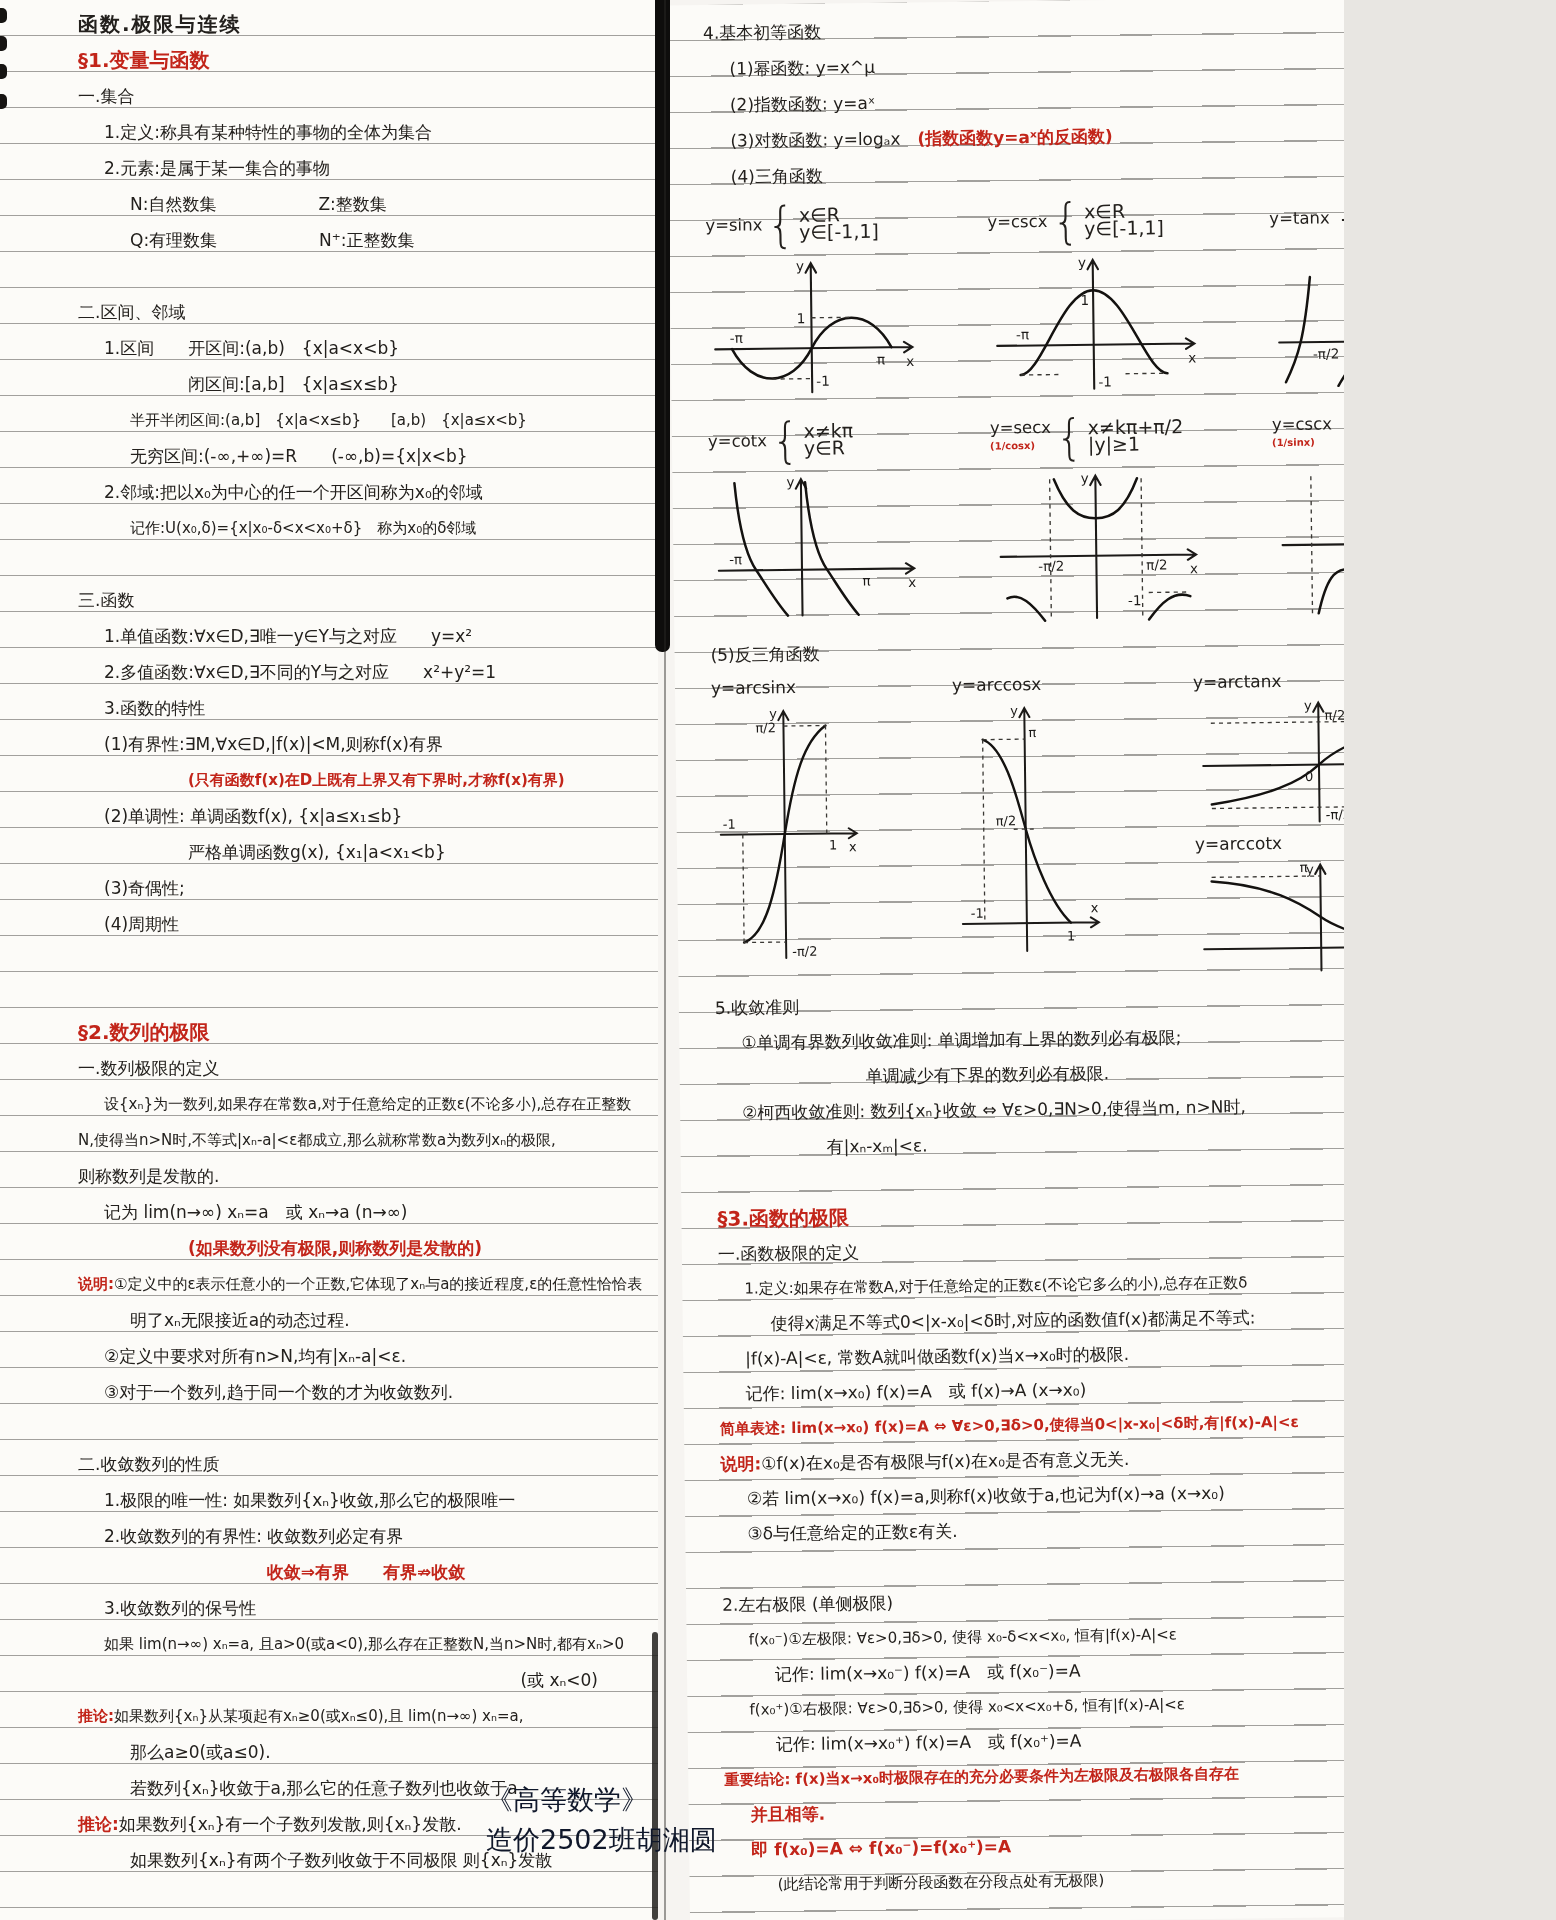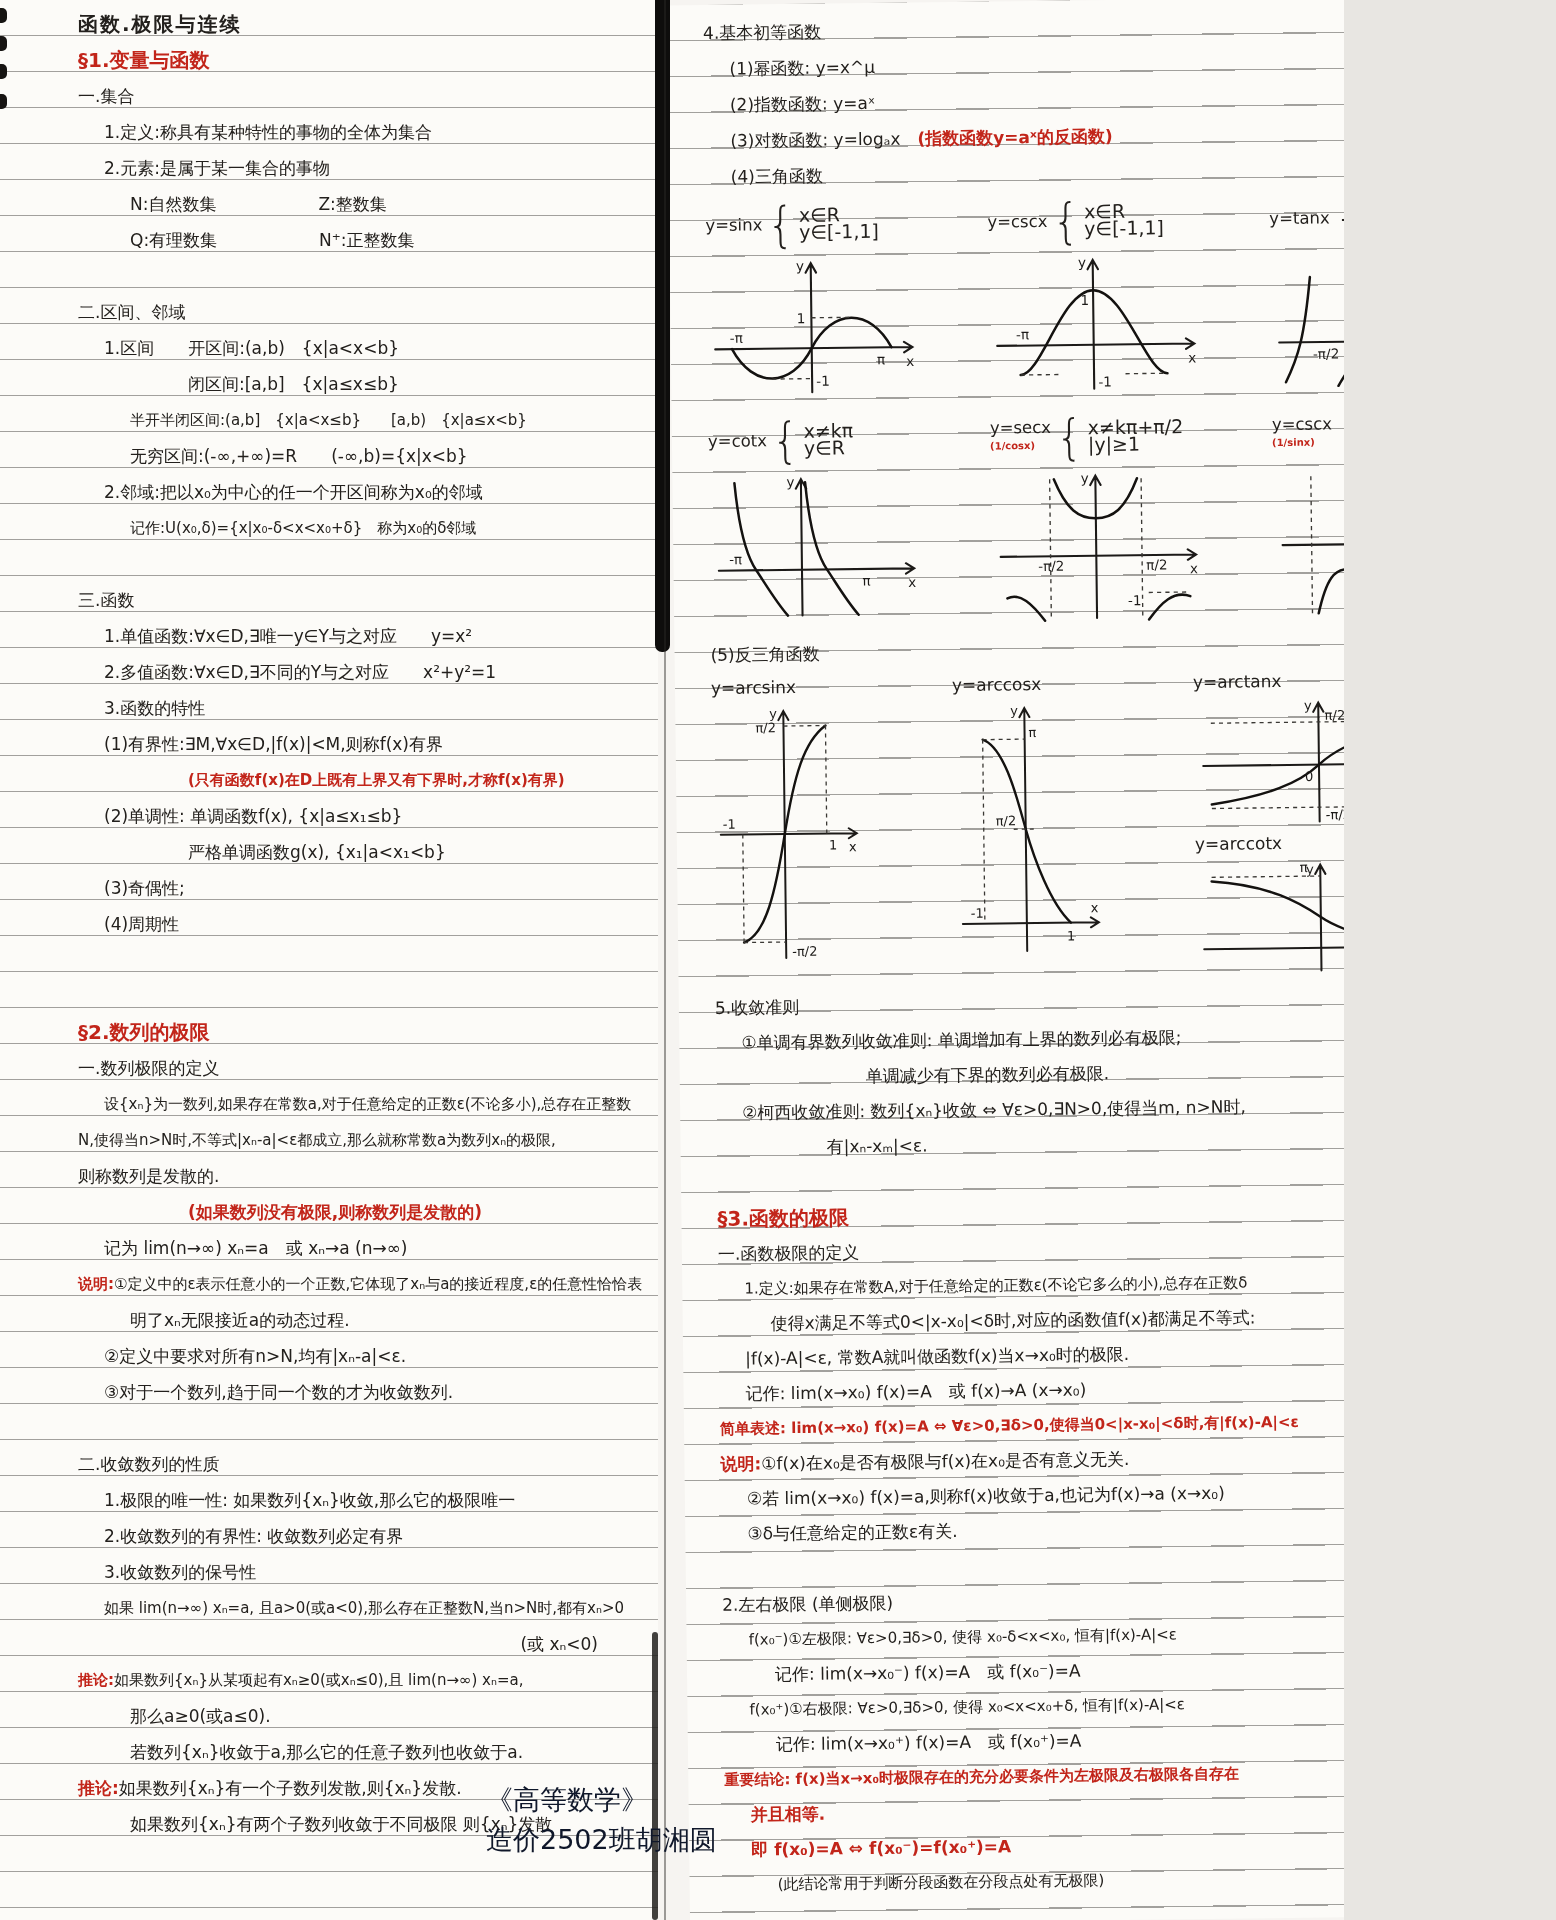--- a/index.html
+++ b/index.html
@@ -91,30 +91,31 @@
         <div class="hline ind1"><span class="c-k">(2)单调性: 单调函数f(x), {x|a≤x₁≤b}</span></div>
         <div class="hline ind3"><span class="c-k">严格单调函数g(x), {x₁|a&lt;x₁&lt;b}</span></div>
         <div class="hline ind1"><span class="c-k">(3)奇偶性;</span></div>
         <div class="hline ind1"><span class="c-k">(4)周期性</span></div>
         <div class="hgap2"></div>
         <div class="hline ind0 h"><span class="c-r">§2.数列的极限</span></div>
         <div class="hline ind0"><span class="c-k">一.数列极限的定义</span></div>
         <div class="hline ind1 sm"><span class="c-k">设{xₙ}为一数列,如果存在常数a,对于任意给定的正数ε(不论多小),总存在正整数</span></div>
         <div class="hline ind0 sm"><span class="c-k">N,使得当n&gt;N时,不等式|xₙ-a|&lt;ε都成立,那么就称常数a为数列xₙ的极限,</span></div>
         <div class="hline ind0"><span class="c-k">则称数列是发散的.</span></div>
+        <div class="hline ind1"><span class="c-k">记为 lim(n→∞) xₙ=a　或 xₙ→a (n→∞)</span></div>
         <div class="hline ind3"><span class="c-r">(如果数列没有极限,则称数列是发散的)</span></div>
-        <div class="hline ind1"><span class="c-k">记为 lim(n→∞) xₙ=a　或 xₙ→a (n→∞)</span></div>
         <div class="hline ind0 sm"><span class="c-r">说明:</span><span class="c-k">①定义中的ε表示任意小的一个正数,它体现了xₙ与a的接近程度,ε的任意性恰恰表</span></div>
         <div class="hline ind2"><span class="c-k">明了xₙ无限接近a的动态过程.</span></div>
         <div class="hline ind1"><span class="c-k">②定义中要求对所有n&gt;N,均有|xₙ-a|&lt;ε.</span></div>
         <div class="hline ind1"><span class="c-k">③对于一个数列,趋于同一个数的才为收敛数列.</span></div>
         <div class="hgap1"></div>
         <div class="hline ind0"><span class="c-k">二.收敛数列的性质</span></div>
         <div class="hline ind1"><span class="c-k">1.极限的唯一性: 如果数列{xₙ}收敛,那么它的极限唯一</span></div>
         <div class="hline ind1"><span class="c-k">2.收敛数列的有界性: 收敛数列必定有界</span></div>
+        <div class="hline ind0 center"><span class="c-r">收敛⇒有界　　有界⇏收敛</span></div>
         <div class="hline ind1"><span class="c-k">3.收敛数列的保号性</span></div>
         <div class="hline ind1 sm"><span class="c-k">如果 lim(n→∞) xₙ=a, 且a&gt;0(或a&lt;0),那么存在正整数N,当n&gt;N时,都有xₙ&gt;0</span></div>
         <div class="hline ind0 right"><span class="c-k">(或 xₙ&lt;0)</span></div>
         <div class="hline ind0 sm"><span class="c-r">推论:</span><span class="c-k">如果数列{xₙ}从某项起有xₙ≥0(或xₙ≤0),且 lim(n→∞) xₙ=a,</span></div>
         <div class="hline ind2"><span class="c-k">那么a≥0(或a≤0).</span></div>
         <div class="hline ind2"><span class="c-k">若数列{xₙ}收敛于a,那么它的任意子数列也收敛于a.</span></div>
         <div class="hline ind0"><span class="c-r">推论:</span><span class="c-k">如果数列{xₙ}有一个子数列发散,则{xₙ}发散.</span></div>
         <div class="hline ind2"><span class="c-k">如果数列{xₙ}有两个子数列收敛于不同极限 则{xₙ}发散</span></div>
       </div>
   </div>

